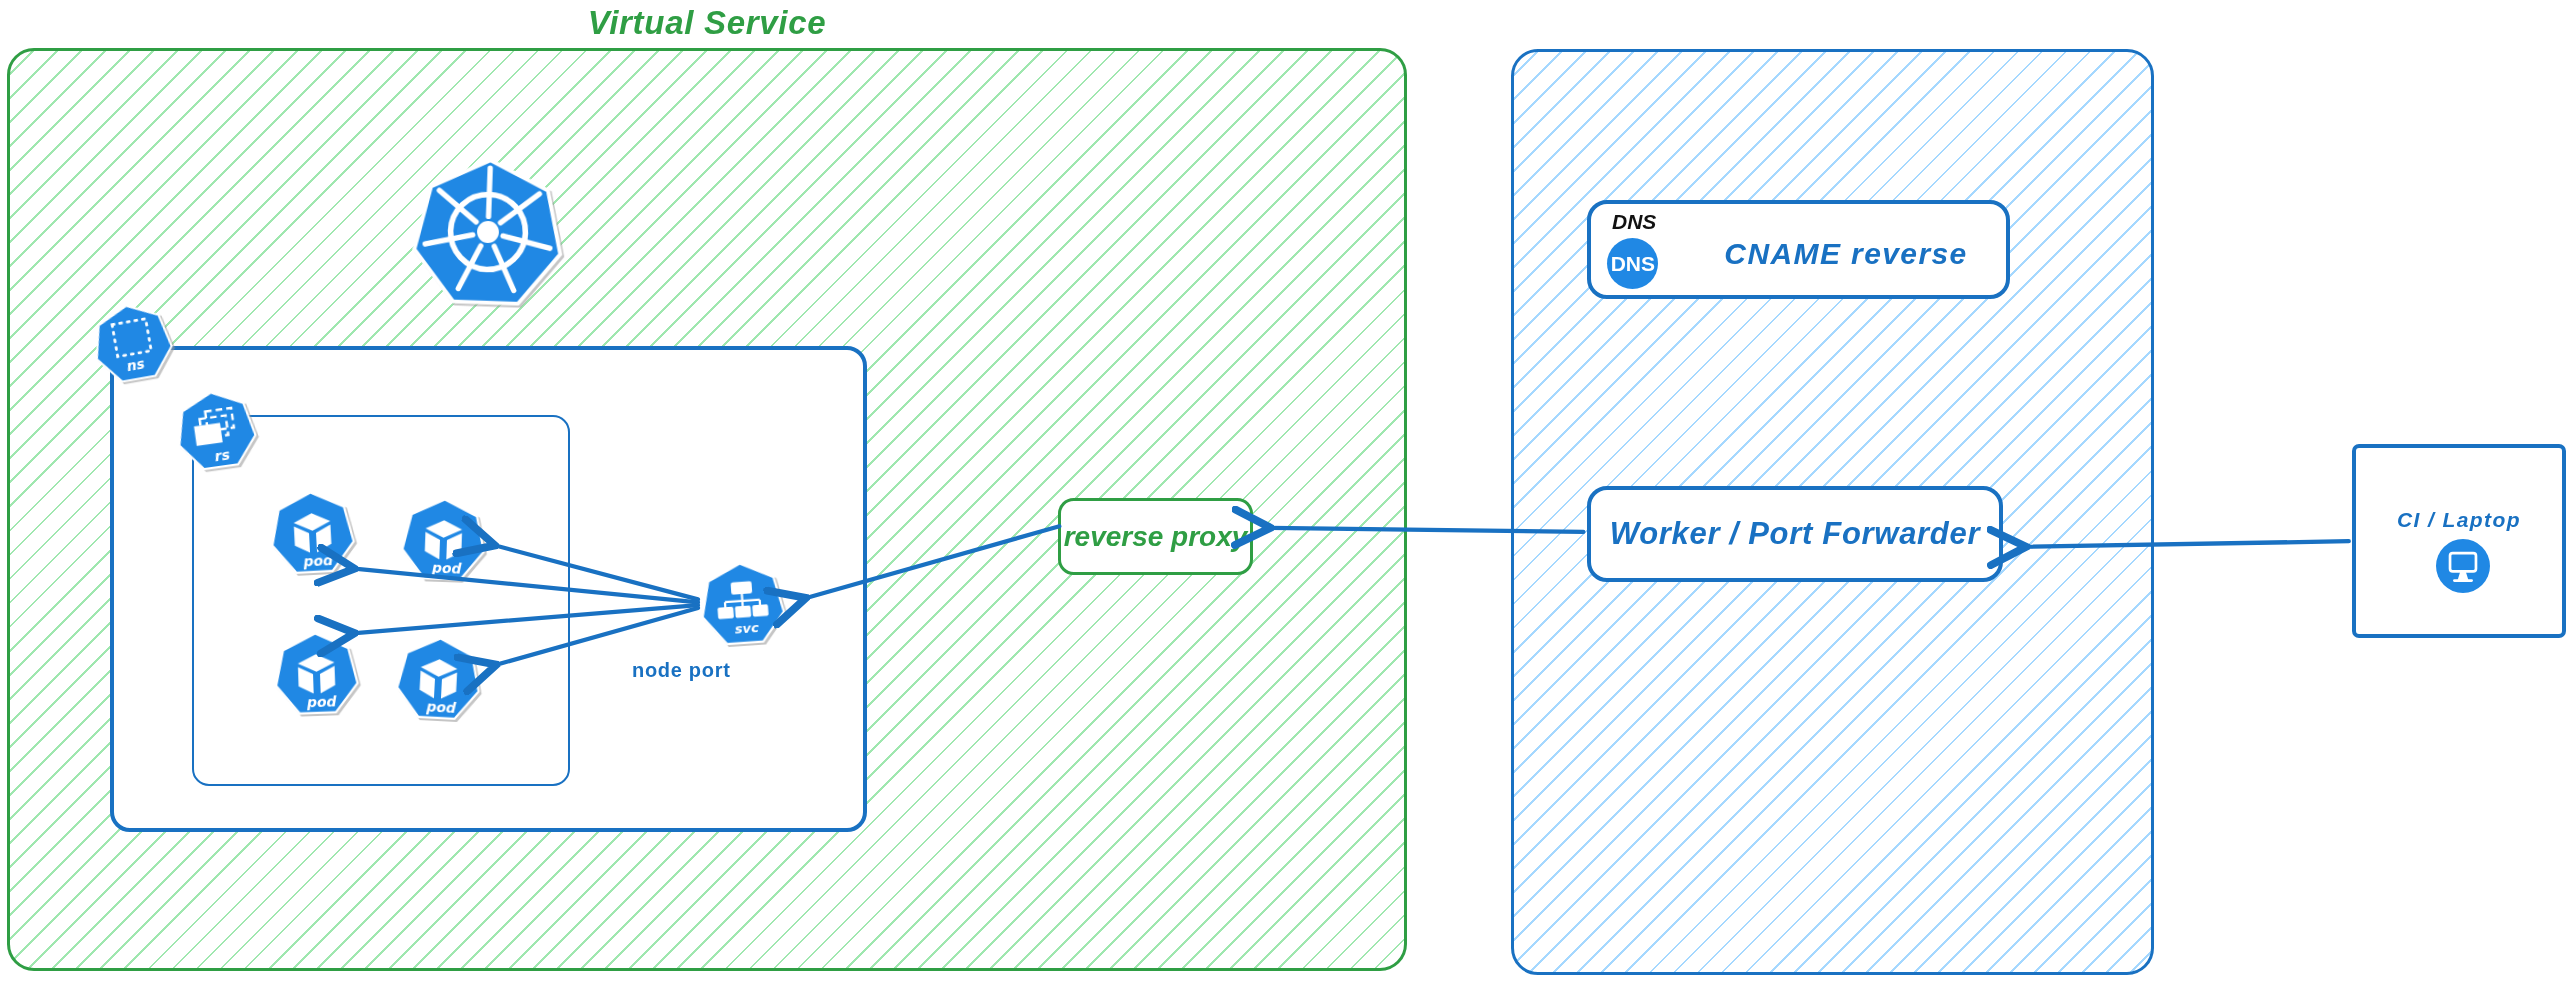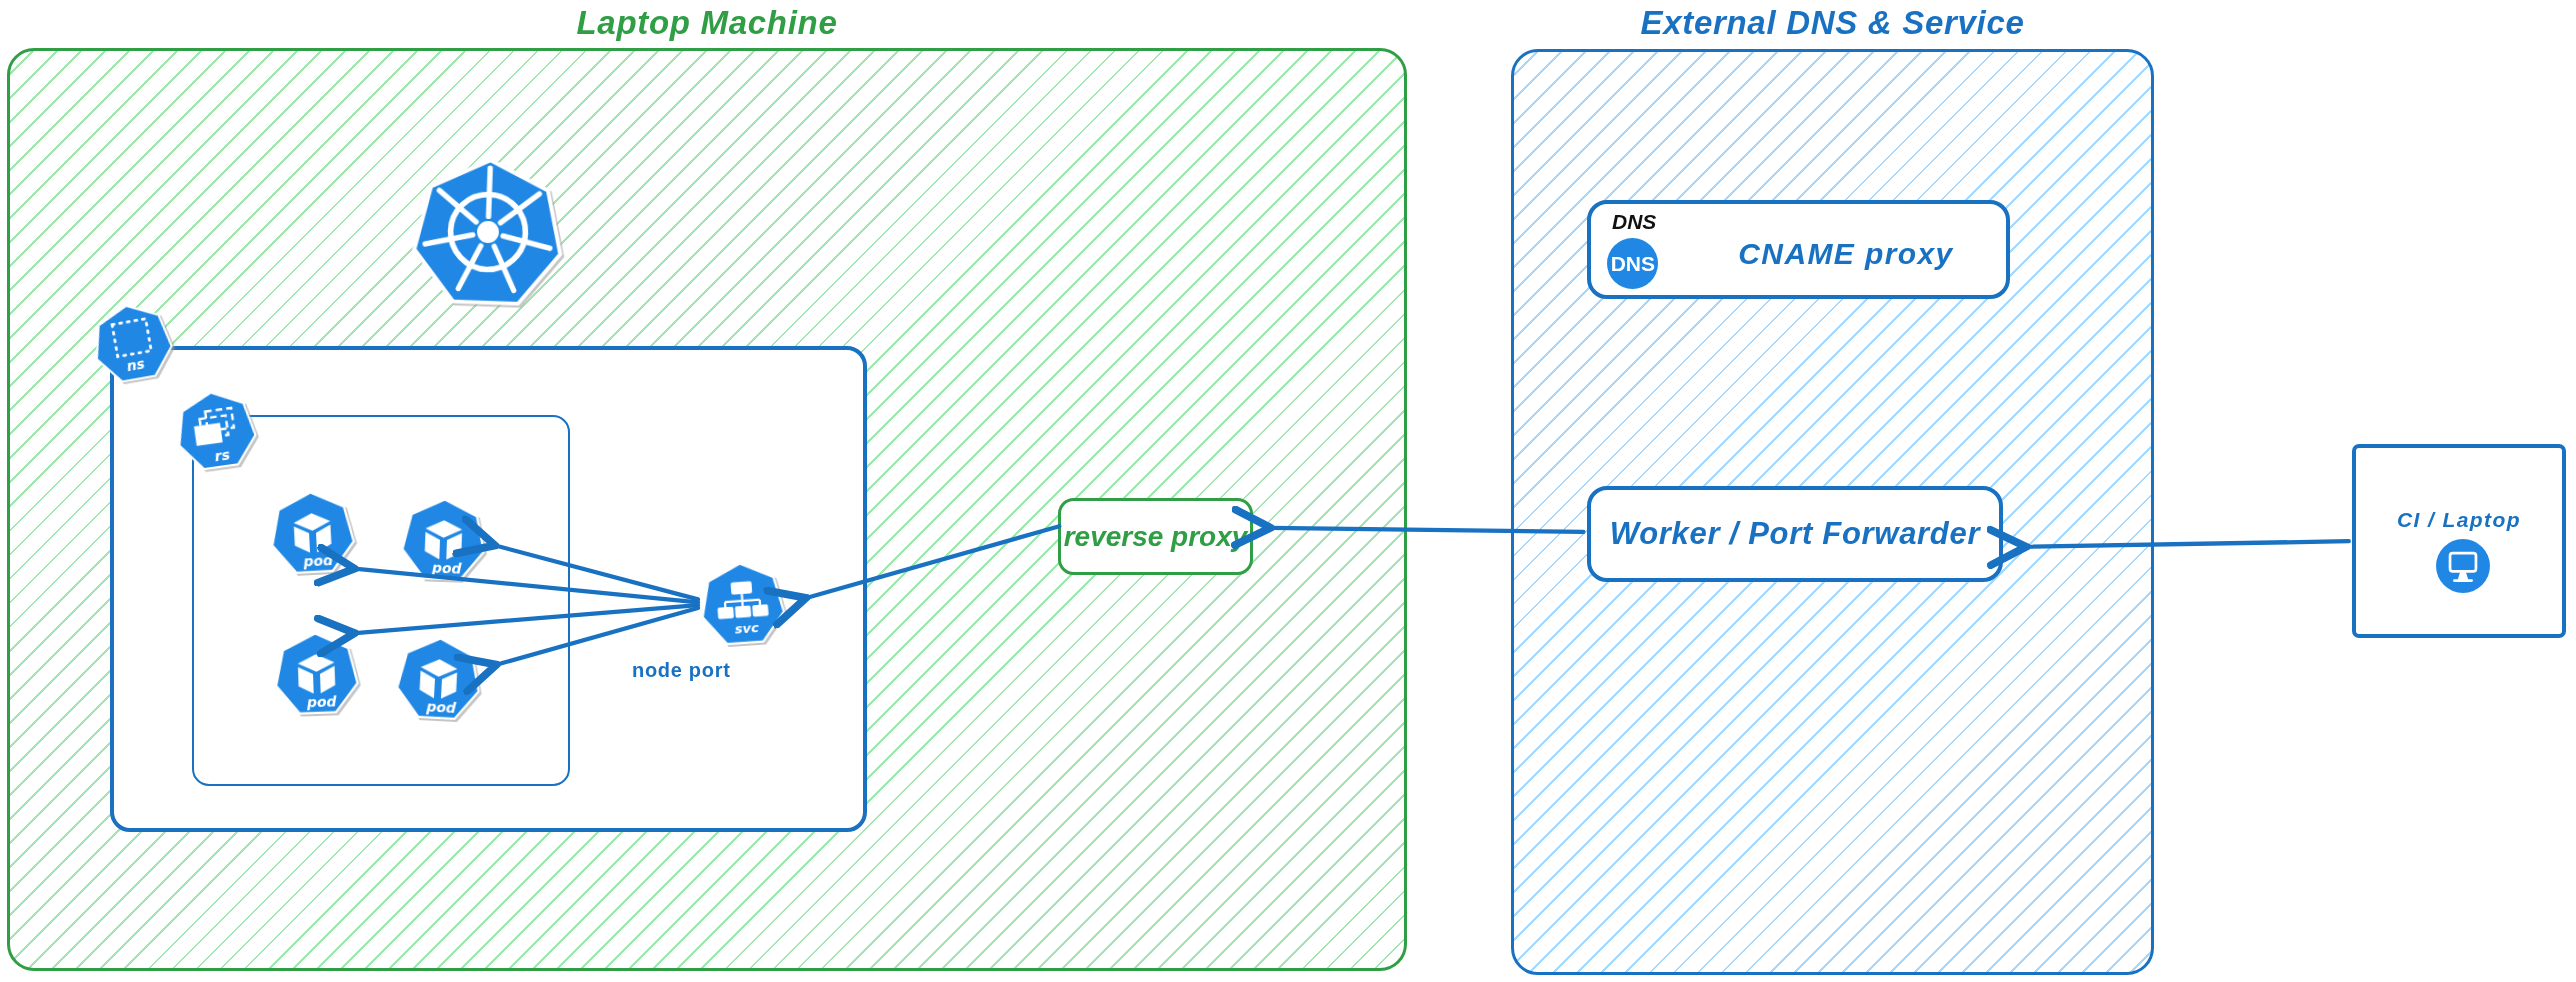--- a/index.html
+++ b/index.html
@@ -119,21 +119,21 @@
 
   
   .arrows{position:absolute;left:0;top:0;width:2576px;height:983px;pointer-events:none;}
   .arrows line{stroke:var(--blue);stroke-width:6;stroke-linecap:round;}
 </style>
 </head>
 <body>
 
 <div class="canvas">
 
-  <div class="group-title vm-title">Laptop Machine</div>
+  <div class="group-title vm-title">Virtual Service</div>
   <div class="vm-box"></div>
 
   <div class="hepta k8s-logo">
     <svg viewBox="0 0 100 100">
       <polygon points="50,4 87.5,22.1 96.8,62.7 70.8,95.3 29.2,95.3 3.2,62.7 12.5,22.1" fill="var(--icon-blue)" stroke="#fff" stroke-width="2.5"></polygon>
       <circle cx="50" cy="50" r="24" fill="none" stroke="#fff" stroke-width="3.6"></circle>
       <circle cx="50" cy="50" r="7" fill="#fff"></circle>
       <g stroke="#fff" stroke-width="3.4" stroke-linecap="round">
         <line x1="50" y1="40" x2="50" y2="9"></line>
         <line x1="57.8" y1="43.8" x2="82.1" y2="24.4"></line>
@@ -213,29 +213,28 @@
       <rect x="61" y="53" width="18" height="13" rx="2" fill="#fff"></rect>
       <text x="39" y="84" font-size="15">svc</text>
     </svg>
   </div>
   <div class="node-port-label">node port</div>
 
   <div class="rp-box">
     <span>reverse proxy</span>
   </div>
 
-  <div class="group-title ext-title">External DNS &amp; Service</div>
   <div class="ext-box"></div>
 
   <div class="card dns-card">
     <div class="dns-heading">DNS</div>
     <div class="dns-circle">
       <span>DNS</span>
     </div>
-    <div class="dns-label">CNAME proxy</div>
+    <div class="dns-label">CNAME reverse</div>
   </div>
 
   <div class="card worker-card">
     <span>Worker / Port Forwarder</span>
   </div>
 
   <div class="card ci-card">
     <div class="ci-label">CI / Laptop</div>
     <div class="ci-circle">
       <svg viewBox="0 0 100 100" width="54" height="54">

